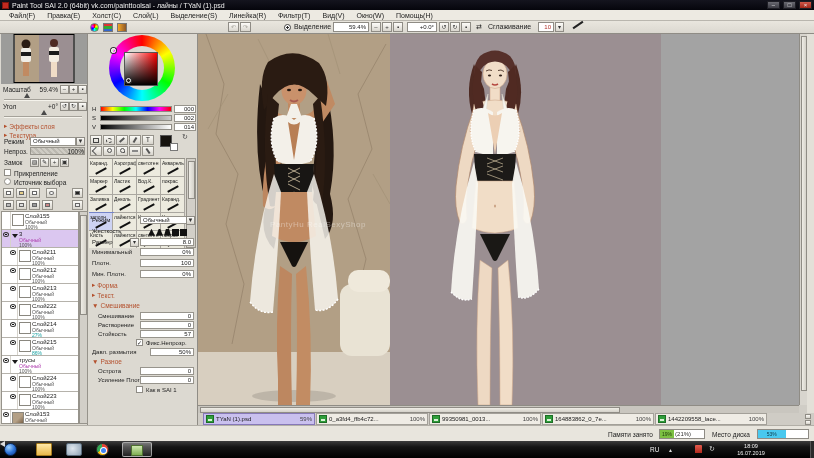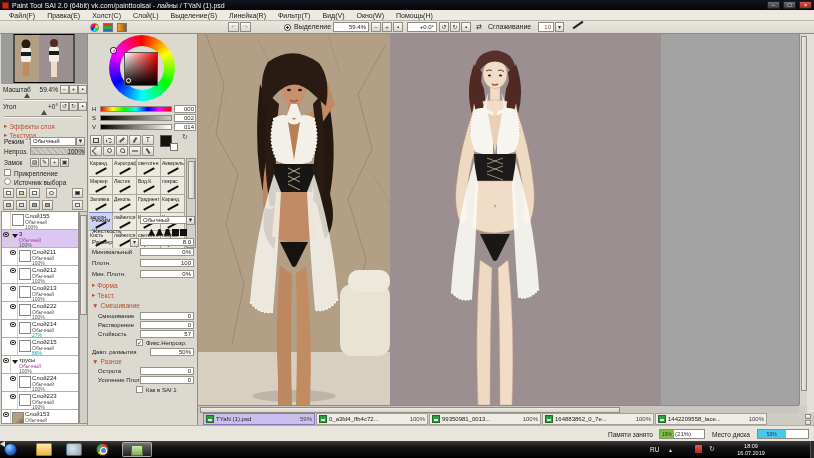--- a/index.html
+++ b/index.html
@@ -704,20 +704,21 @@
     <path d="M97 124 L113 130 M113 124 L97 130 M97 132 L113 138 M113 132 L97 138 M97 140 L113 146" stroke="#cdbd9d" stroke-width="0.7"></path>
     <path d="M86 147 L124 147 L128 194 Q105 204 82 194 Z" fill="#f1ddc7" stroke="#c9a183" stroke-width="0.5"></path>
     <ellipse cx="105" cy="172" rx="1" ry="1.6" fill="#c9a183"></ellipse>
     <path d="M84 128 Q65 190 61 258 Q71 269 82 265 Q86 205 88 150 Z" fill="rgba(250,248,243,0.92)"></path>
     <path d="M126 128 Q145 190 149 255 Q139 267 128 263 Q124 205 122 150 Z" fill="rgba(250,248,243,0.92)"></path>
     <path d="M61 258 Q71 269 82 265 M149 255 Q139 267 128 263" stroke="#fff" stroke-width="1.3" stroke-dasharray="1.8 1.4" fill="none"></path>
     <path d="M90 200 L120 200 L107 226 Q105 228 103 226 Z" fill="#1a1815"></path>
     <path d="M90 226 Q85 292 88 371 L100 371 Q100 300 102 234 Z" fill="#eed9c3" stroke="#c9a183" stroke-width="0.5"></path>
     <path d="M108 234 Q110 300 110 371 L122 371 Q125 292 118 226 Z" fill="#f1ddc7" stroke="#c9a183" stroke-width="0.5"></path>
   </svg>
+  <div id="watermark">PantyHu RealSexyShop</div>
 </div>
 
 <div class="ab" id="vsb">
     <div class="vthumb"></div>
   </div>
 <div class="ab" id="hsb">
     <div class="hthumb"></div>
   </div>
 <div class="ab" id="sbcorner"></div>
 

